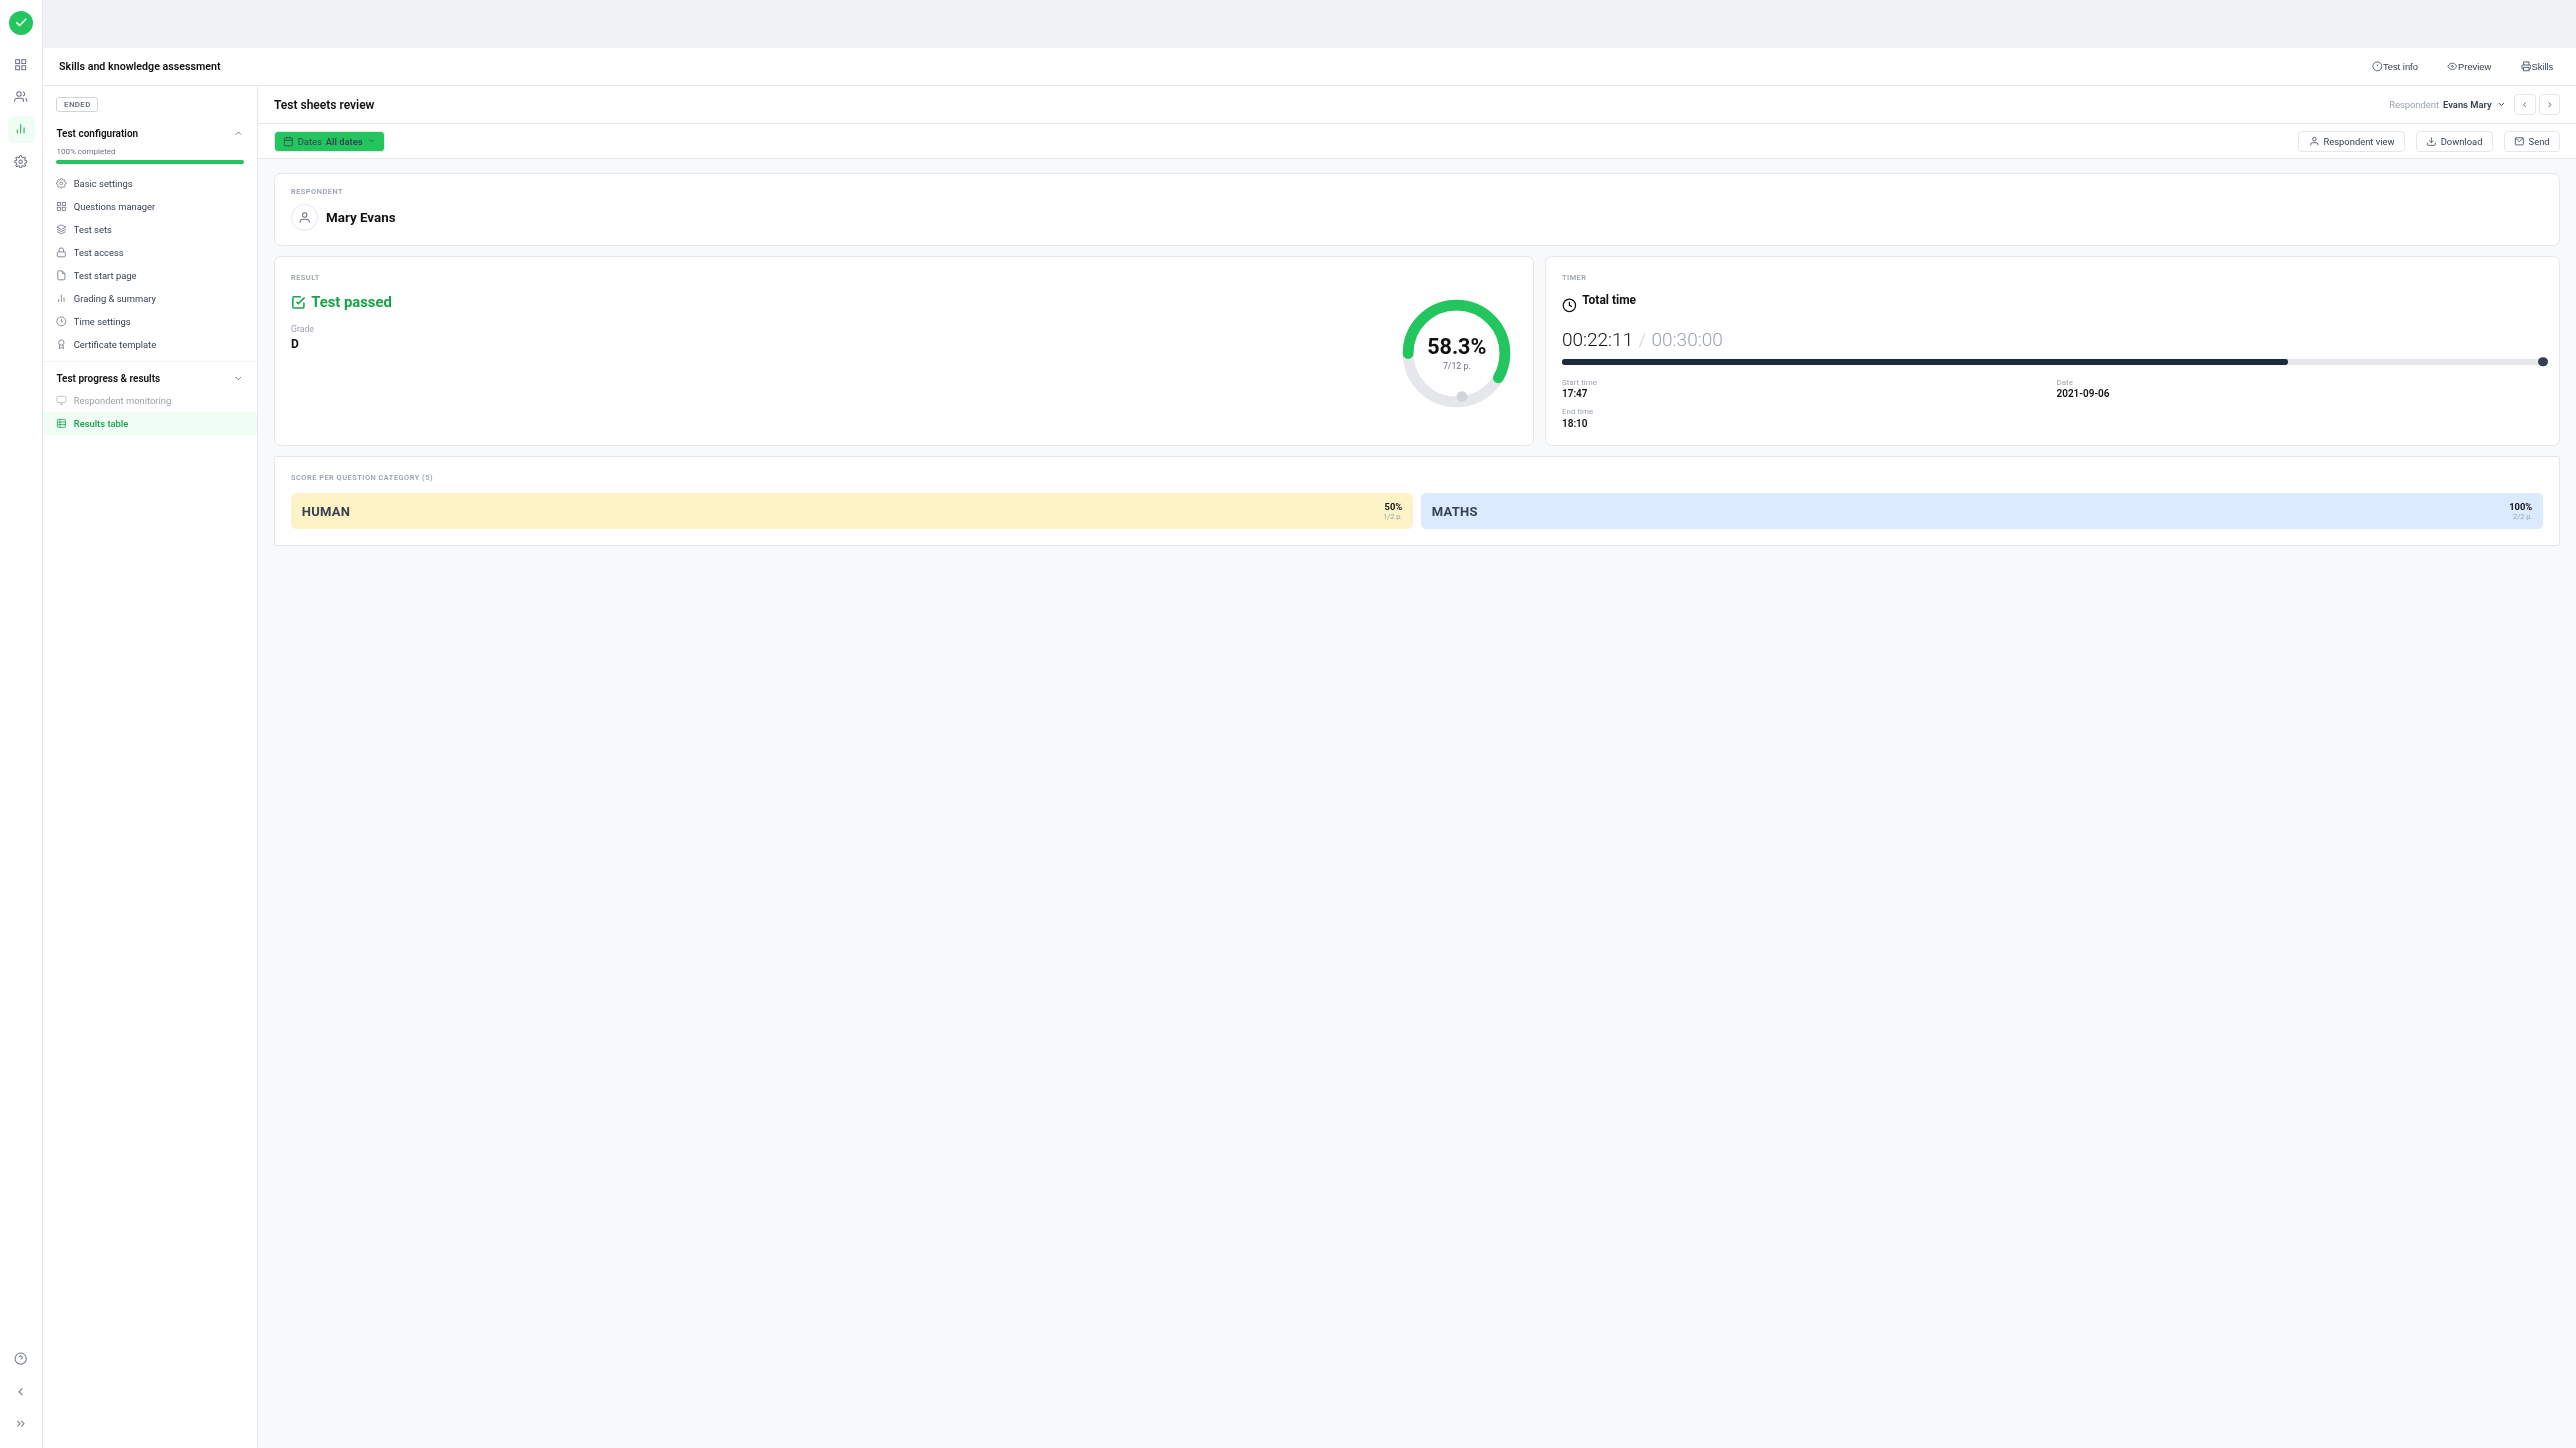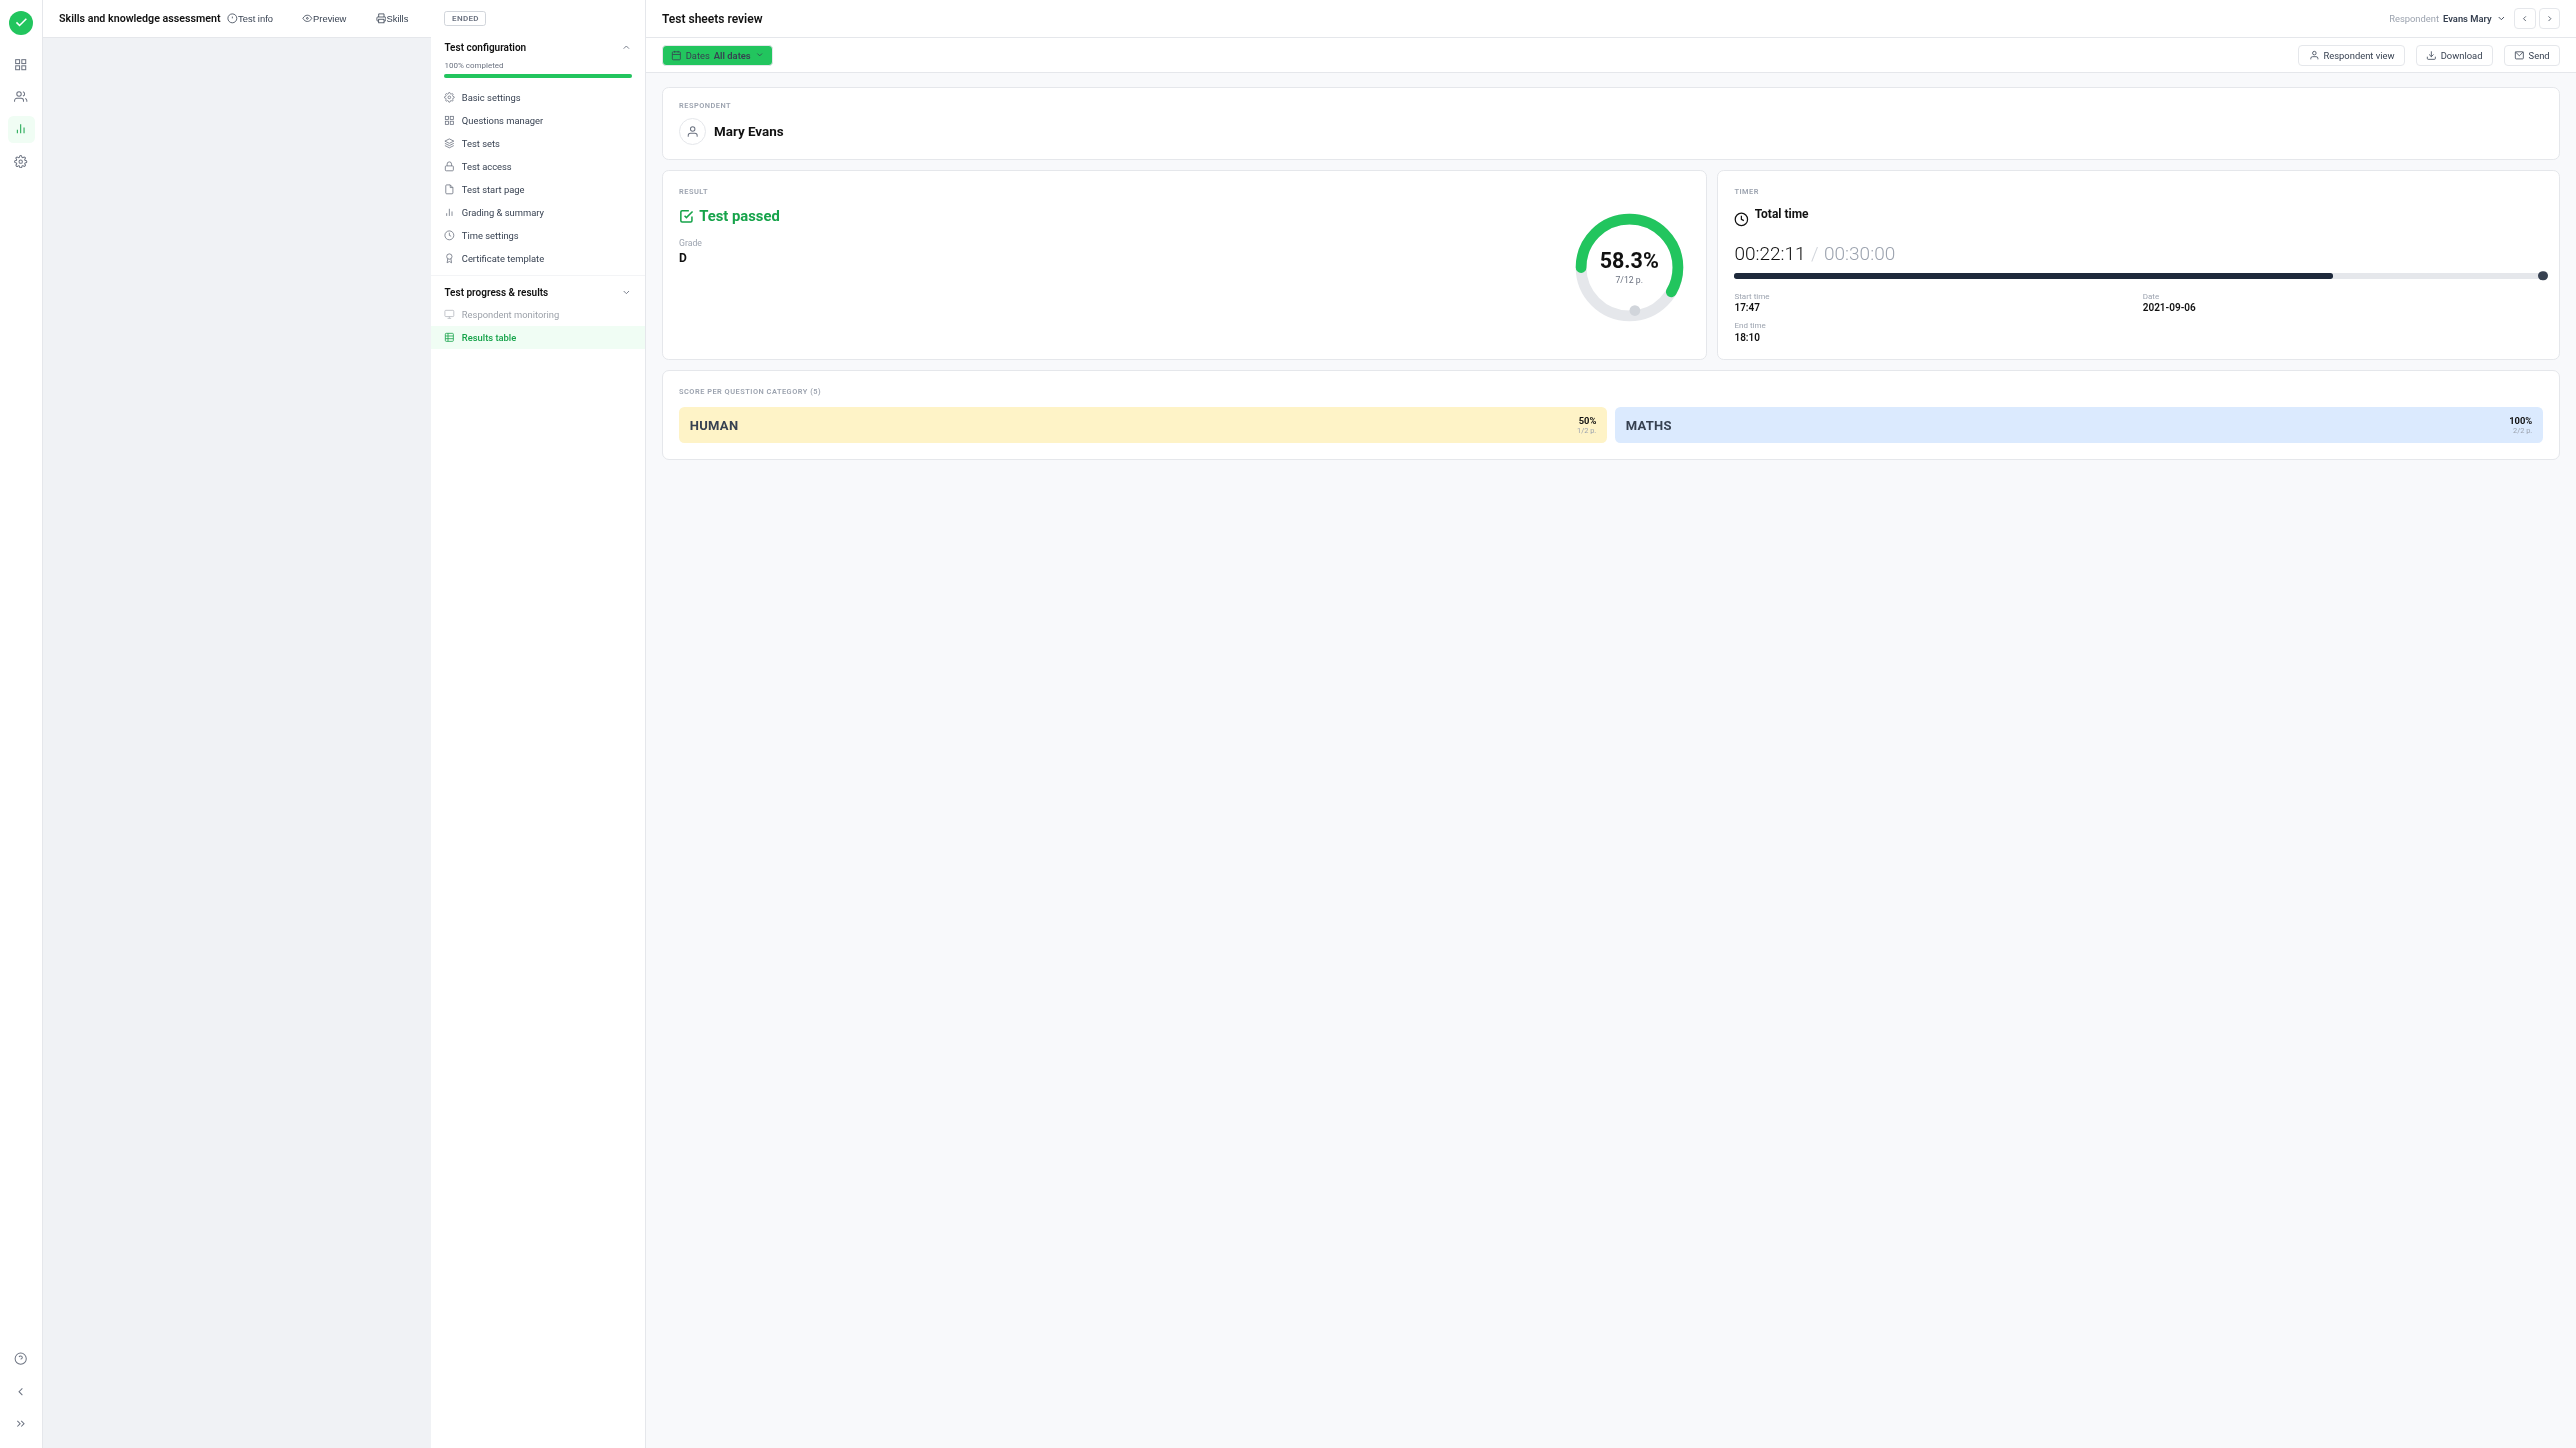--- a/index.html
+++ b/index.html
@@ -40,21 +40,23 @@
       display: flex;
       flex-direction: column;
       align-items: center;
       gap: 5.4px;
     }
 
     
     .main-wrapper {
       flex: 1;
       display: flex;
+      flex-direction: column;
       overflow: hidden;
+      margin-top: 48px;
     }
 
     
     .topbar {
       background: #fff;
       border-bottom: 0.7px solid #e5e7eb;
       padding: 0 16px;
       height: 38px;
       display: flex;
       align-items: center;
@@ -403,21 +405,21 @@
       grid-template-columns: 1fr 1fr;
       gap: 8px;
     }
     .time-meta-item { }
     .time-meta-label { font-size: 8px; color: #9ca3af; margin-bottom: 1.3px; }
     .time-meta-value { font-size: 10px; font-weight: 600; color: #111; }
 
     
     .score-card {
       background: #fff;
-      border-radius: 7px;
+      border-radius: 2px;
       border: 0.7px solid #e5e7eb;
       padding: 16px;
     }
     .score-card-label {
       font-size: 7.4px;
       font-weight: 600;
       color: #9ca3af;
       letter-spacing: 0.5px;
       text-transform: uppercase;
       margin-bottom: 10.7px;

